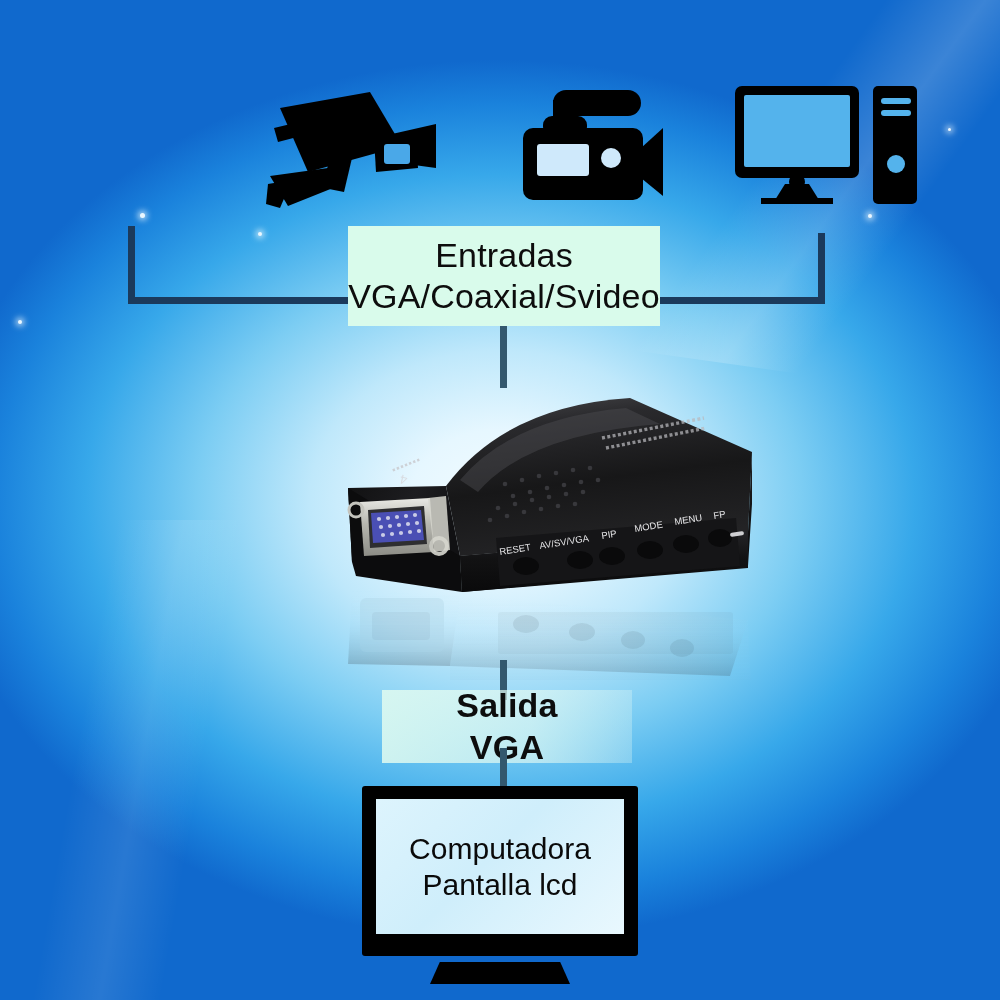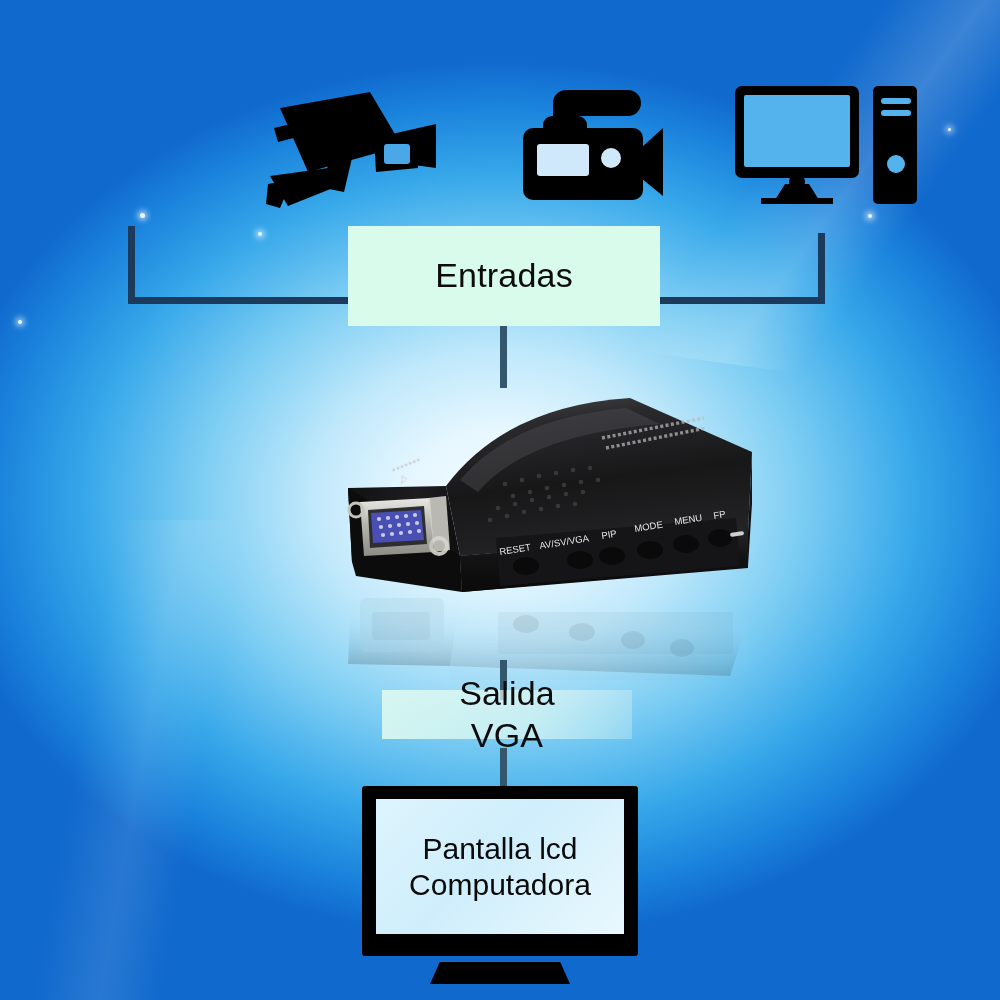--- a/index.html
+++ b/index.html
@@ -37,22 +37,23 @@
     position:absolute;display:flex;flex-direction:column;
     align-items:center;justify-content:center;
     color:#0d0d0d;text-align:center;line-height:1.22;
     font-size:34px;letter-spacing:.2px;
   }
   #entradas-box{
     left:348px;top:226px;width:312px;height:100px;
     background:#d9fbeb;
   }
   #salida-box{
-    left:382px;top:690px;width:250px;height:49px;
+    left:382px;top:690px;width:250px;height:73px;
     background:linear-gradient(90deg, rgba(226,252,240,.85) 0%, rgba(230,252,243,.65) 60%, rgba(233,252,244,.30) 100%);
+    font-weight:bold;
   }
 
   
   #device-wrap{position:absolute;left:300px;top:380px;width:470px;height:300px;}
 
   
   #monitor{position:absolute;left:362px;top:786px;width:276px;height:170px;
     background:#000;border-radius:3px;}
   #screen{position:absolute;left:14px;top:13px;right:14px;bottom:22px;
     background:linear-gradient(135deg,#ddf4fd 0%,#cfeefb 45%,#e9f8fe 100%);
@@ -123,20 +124,21 @@
     </div>
   </div>
 
   <div class="line linev" style="left:128px;top:226px;height:78px;"></div>
   <div class="line lineh" style="left:128px;top:297px;width:228px;"></div>
   <div class="line linev" style="left:818px;top:233px;height:71px;"></div>
   <div class="line lineh" style="left:652px;top:297px;width:173px;"></div>
 
   <div id="entradas-box" class="labelbox">
     <span>Entradas</span>
+    <span>VGA/Coaxial/Svideo</span>
   </div>
 
   <div class="line linev line-mid" style="left:500px;top:326px;height:62px;"></div>
 
   <div id="device-wrap">
     <svg width="470" height="300" viewBox="0 0 470 300" aria-hidden="true">
       <defs>
         <linearGradient id="bodyTop" x1="0" y1="0" x2="0.25" y2="1">
           <stop offset="0%" stop-color="#4a4a4d"></stop>
           <stop offset="22%" stop-color="#2a2a2d"></stop>
@@ -284,19 +286,19 @@
 
   <div id="salida-box" class="labelbox">
     <span>Salida</span>
     <span>VGA</span>
   </div>
 
   <div class="line linev line-mid" style="left:500px;top:748px;height:42px;"></div>
 
   <div id="monitor">
     <div id="screen">
+      <span>Computadora</span>
       <span>Pantalla lcd</span>
-      <span>Computadora</span>
     </div>
   </div>
   <div id="monitor-stand"></div>
 
 </div>
 
 </body></html>

